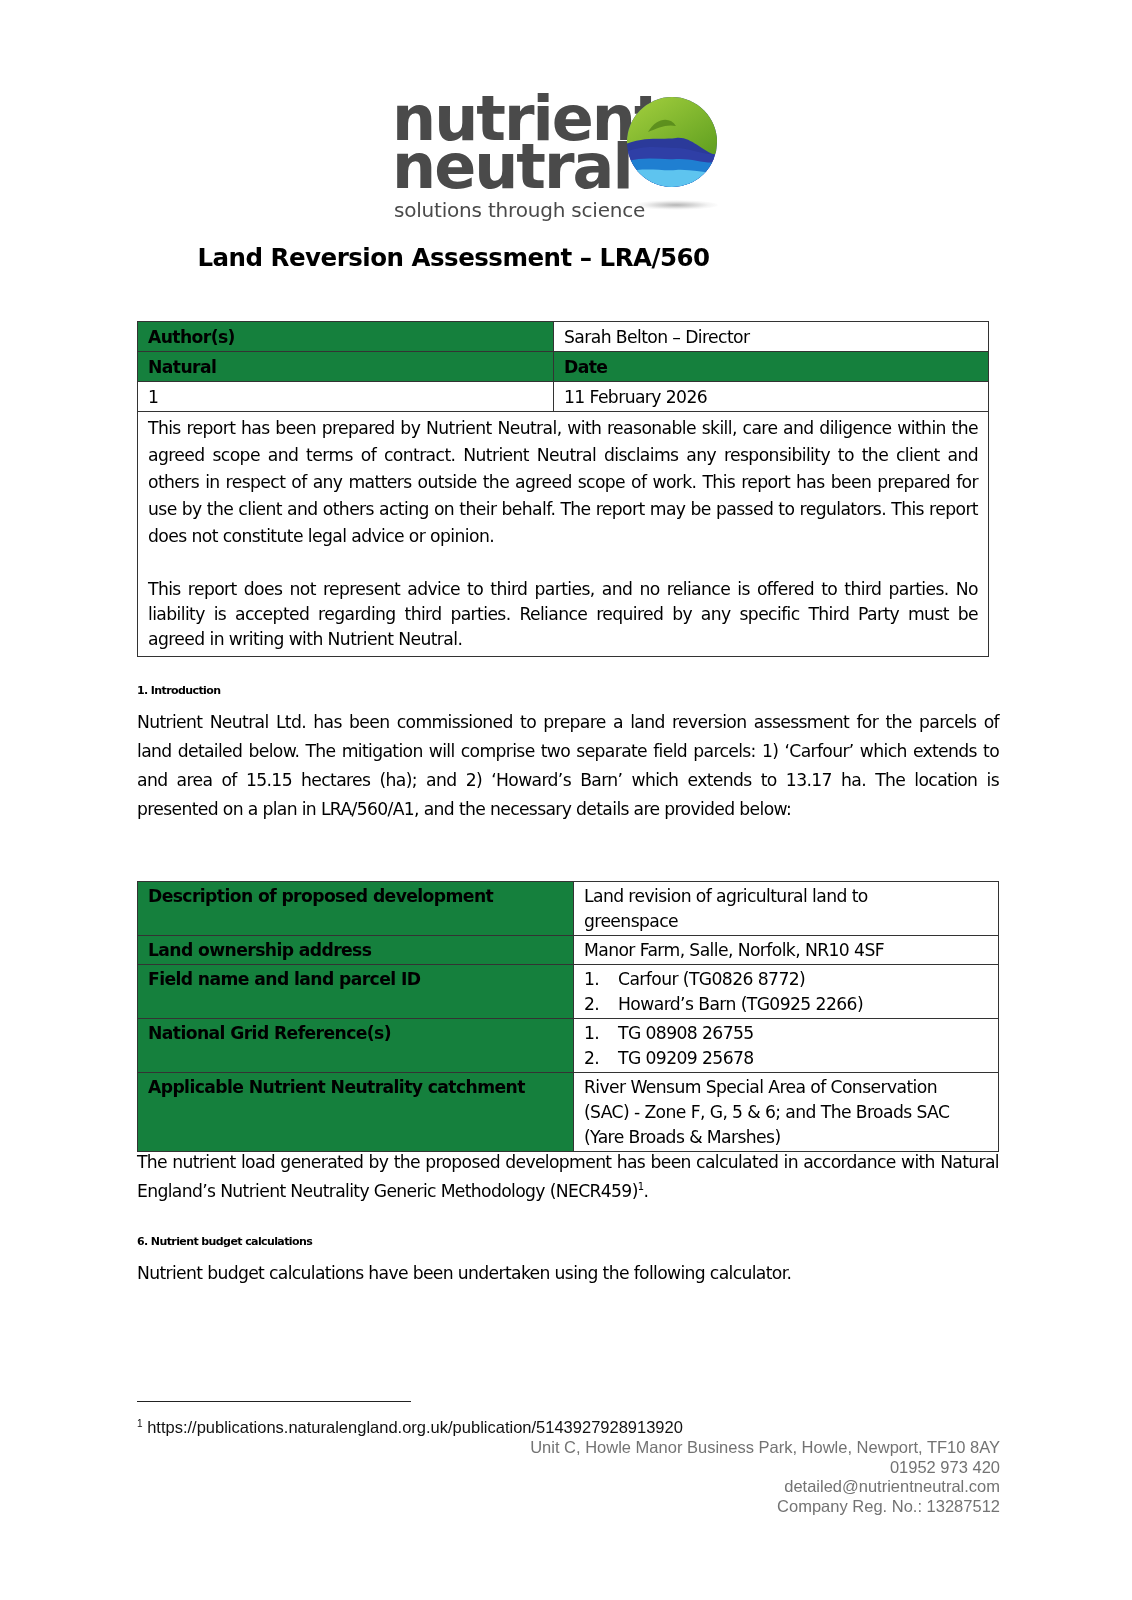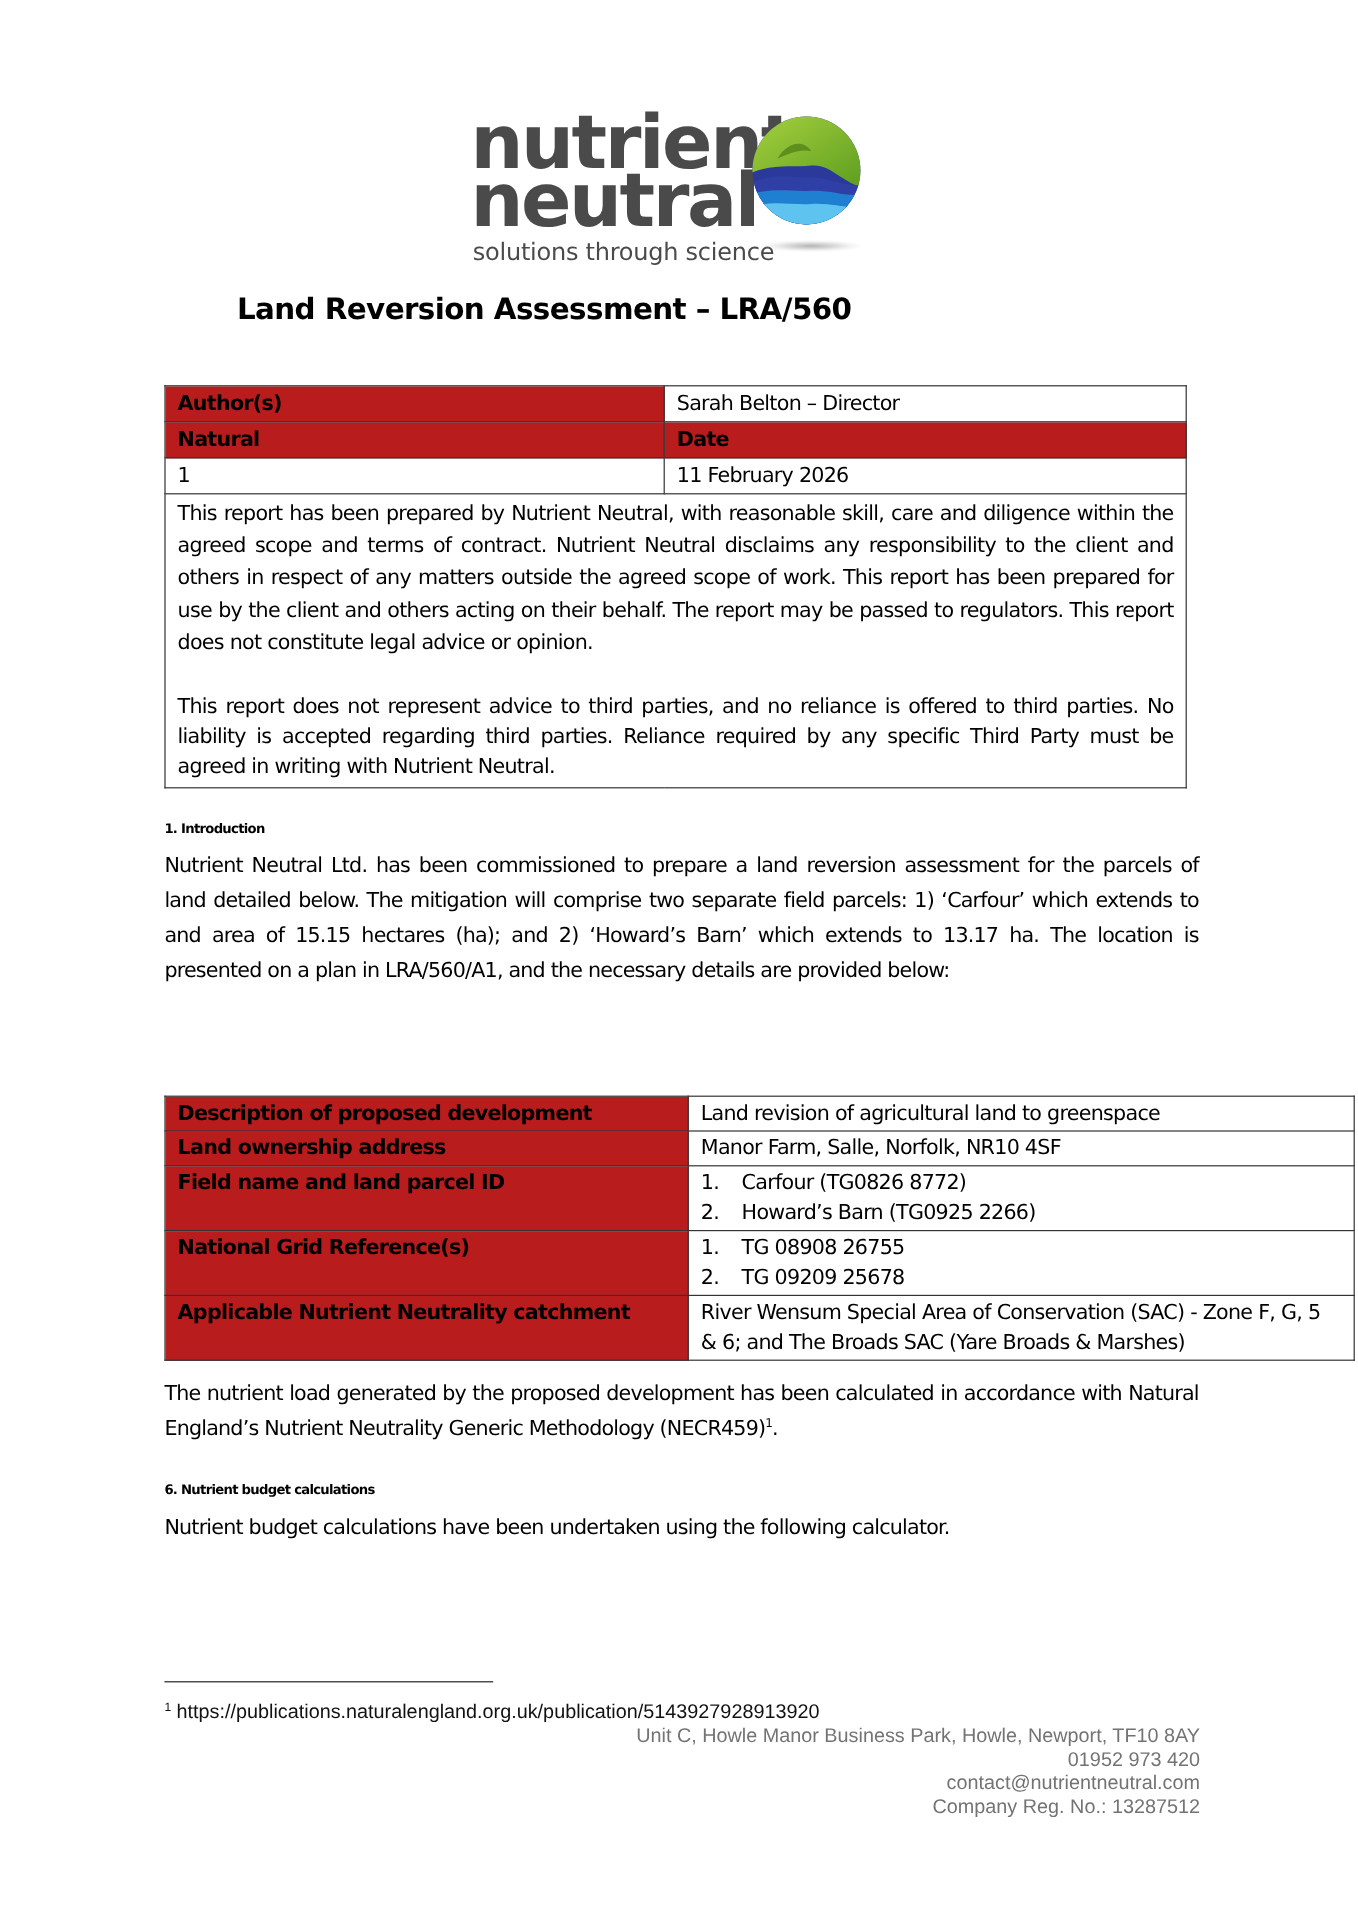--- a/index.html
+++ b/index.html
@@ -21,35 +21,35 @@
 
     
     .title { position: absolute; left: 0; width: 907px; top: 243px; text-align: center;
       font-family: "DejaVu Sans", sans-serif; font-weight: bold; font-size: 24.5px; letter-spacing: -0.5px; }
 
     
     table { border-collapse: collapse; position: absolute; table-layout: fixed; }
     .t1 { left: 137px; top: 321px; width: 852px; }
     .t1 td { border: 1.2px solid #333; padding: 0 10px; font-size: 17.2px; height: 29px; vertical-align: middle;
       font-family: "DejaVu Sans", sans-serif; letter-spacing: -0.6px; }
-    .green { background: #b91c1c; }
+    .green { background: #15803d; }
     .bold { font-weight: bold; }
     .t1 td.disclaimer { padding: 3px 10px 4px 10px; text-align: justify; line-height: 27px; vertical-align: top; }
     .t1 td.disclaimer p { margin: 0; }
     .t1 td.disclaimer p + p { margin-top: 27px; line-height: 25px; }
 
     
     .section-heading { position: absolute; left: 137px; font-family: "DejaVu Sans", sans-serif; font-weight: bold;
       font-size: 11px; letter-spacing: -0.6px; }
     .para { position: absolute; left: 137px; width: 862px; font-family: "DejaVu Sans", sans-serif; font-size: 17.2px;
       letter-spacing: -0.65px; line-height: 29px; text-align: justify; }
     .para p { margin: 0; }
 
     
-    .t2 { left: 137px; top: 881px; width: 992px; margin-top: 32px; }
+    .t2 { left: 137px; top: 881px; width: 862px; }
     .t2 td { border: 1.2px solid #333; padding: 0 10px; font-size: 17.2px; vertical-align: top;
       font-family: "DejaVu Sans", sans-serif; letter-spacing: -0.6px; line-height: 25px; }
     .t2 td.k { padding-top: 2px; padding-bottom: 1px; }
     .t2 td.v { padding-top: 2px; padding-bottom: 1px; }
     .t2 ol { margin: 0; padding: 0; list-style: none; }
     .t2 ol li .num { display: inline-block; width: 34px; }
 
     sup { font-size: 10px; vertical-align: super; line-height: 0; }
 
     
@@ -176,17 +176,17 @@
   </div>
 
   <div class="fn-rule"></div>
   <div class="footnote">
     <sup>1</sup><span> https://publications.naturalengland.org.uk/publication/5143927928913920</span>
   </div>
 
   <div class="footer">
     <div>Unit C, Howle Manor Business Park, Howle, Newport, TF10 8AY</div>
     <div>01952 973 420</div>
-    <div>contact@nutrientneutral.com</div>
+    <div>detailed@nutrientneutral.com</div>
     <div>Company Reg. No.: 13287512</div>
   </div>
 
 </div>
 
 </body></html>

